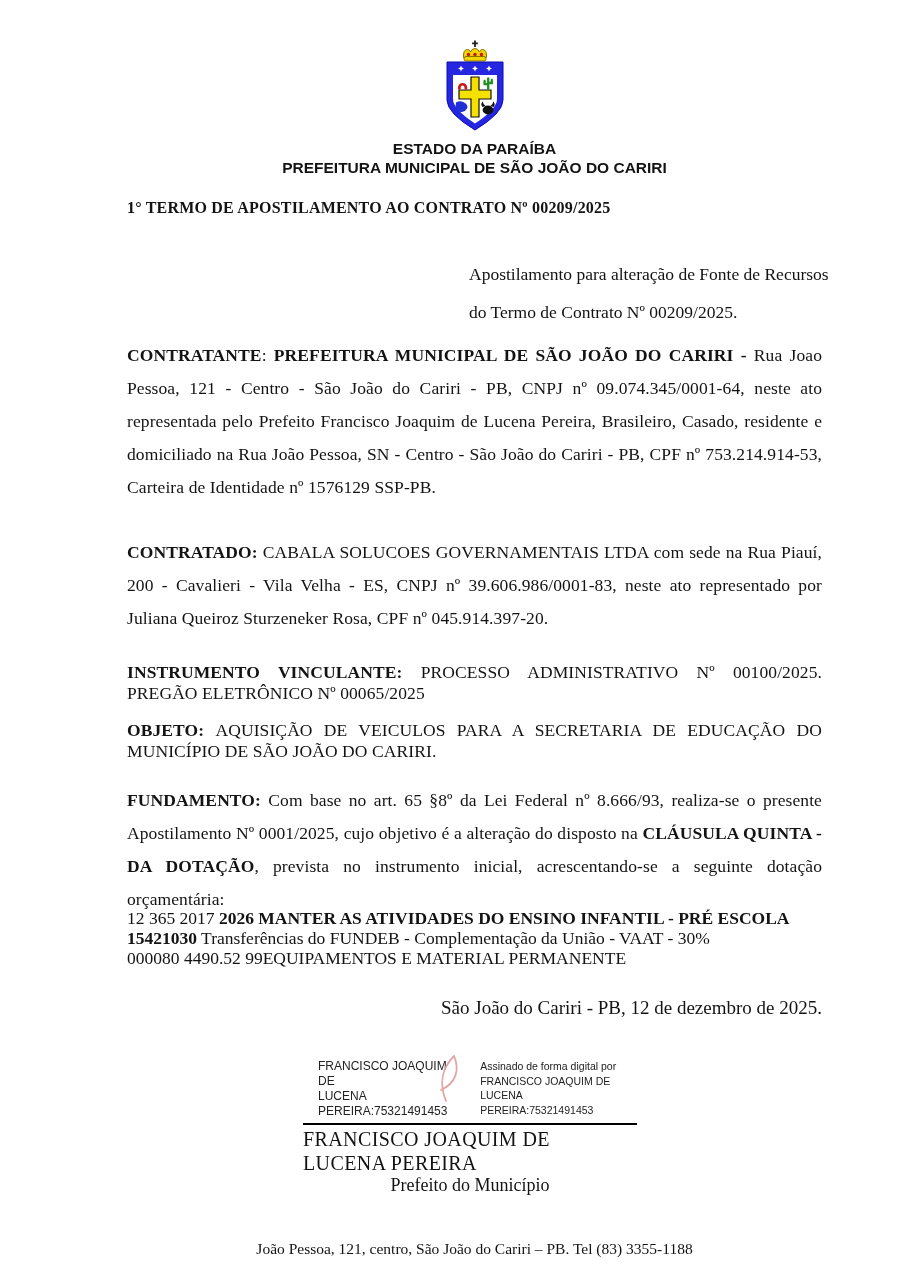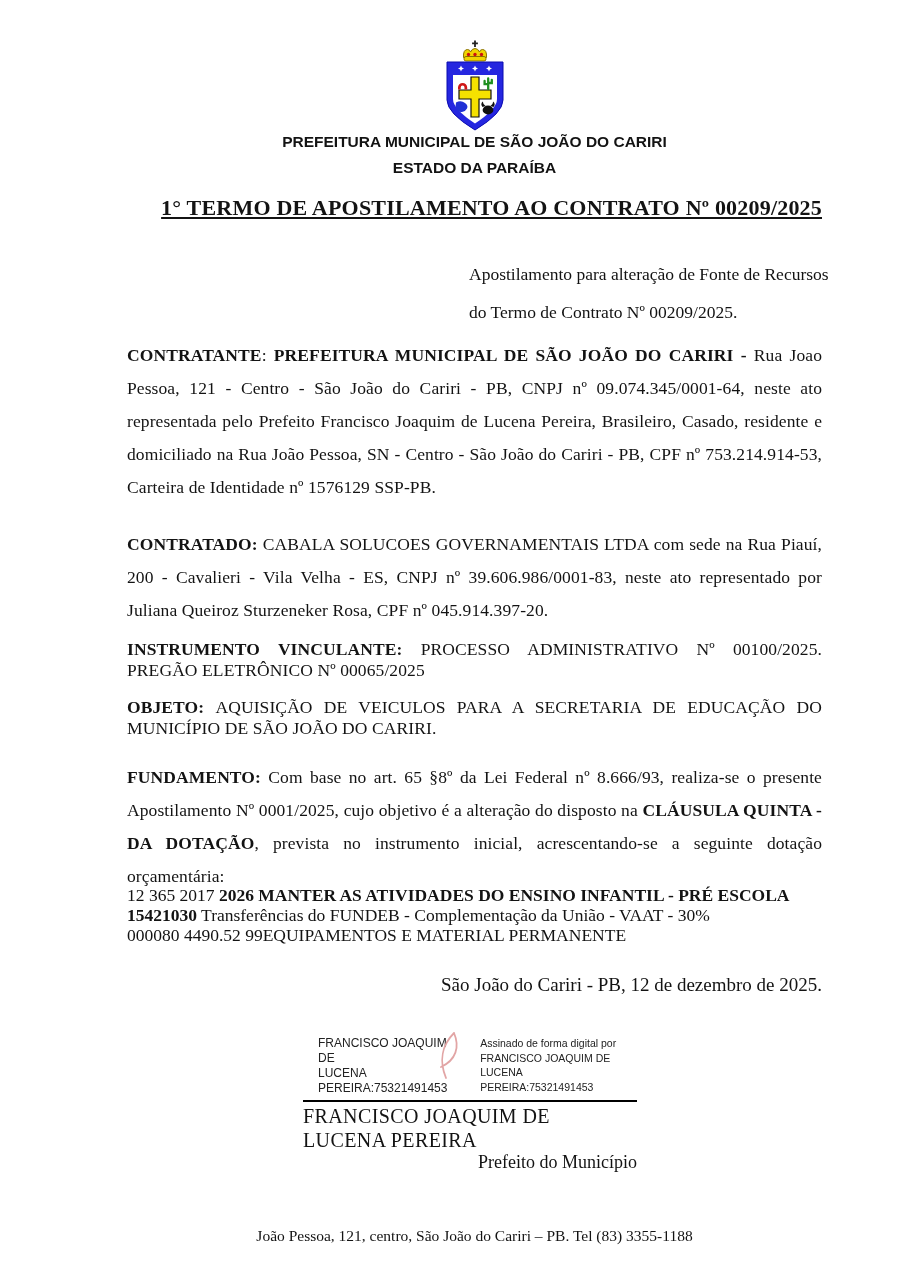--- a/index.html
+++ b/index.html
@@ -18,39 +18,39 @@
 
   
   .org{
     font-family:"Liberation Sans", sans-serif;
     font-weight:bold;font-size:15.5px;line-height:19px;
     text-align:center;
   }
   .org-first{margin-top:7px;}
   .doc-title{
     margin-top:20px;
-    font-weight:bold;font-size:22px;line-height:22px;
-    text-align:right;letter-spacing:.2px;text-decoration:underline;
+    font-weight:bold;font-size:16px;line-height:22px;
+    text-align:left;letter-spacing:.2px;
   }
 
   
   .summary{margin:36px 0 0 342px;font-size:17.5px;line-height:38px;}
   .summary div{white-space:nowrap;}
 
   
   .para{
     font-size:17.5px;line-height:33px;
     text-align:justify;text-justify:inter-word;
     margin:0;letter-spacing:.1px;
   }
   .para.tight{line-height:21px;}
   .b{font-weight:bold;}
   .p-contratante{margin-top:8px;}
-  .p-contratado{margin-top:24px;}
-  .p-instrumento{margin-top:12px;}
+  .p-contratado{margin-top:32px;}
+  .p-instrumento{margin-top:27px;}
   .p-objeto{margin-top:16px;}
   .p-fundamento{margin-top:22px;}
 
   .dotacao{margin-top:-8px;font-size:17.5px;line-height:20px;}
   .dotacao div{white-space:nowrap;}
   .closing{margin-top:17px;font-size:17.5px;line-height:22px;}
   .dateline{margin-top:29px;font-size:19px;line-height:22px;text-align:right;}
 
   
   .sig-block{margin-top:40px;margin-left:176px;width:334px;}
@@ -61,25 +61,25 @@
     font-size:12px;line-height:15px;color:#222;
   }
   .stamp-right{
     margin-left:28px;width:166px;
     font-family:Liberation Sans, sans-serif;
     font-size:10.5px;line-height:14.5px;color:#222;
   }
   .squiggle{position:absolute;left:130px;top:-6px;}
   .sig-line{border-top:2px solid #000;height:0;width:334px;}
   .sig-name{margin-top:2px;font-size:20px;line-height:24px;letter-spacing:.4px;}
-  .sig-role{font-size:18px;line-height:21px;text-align:right;}
+  .sig-role{font-size:18px;line-height:21px;text-align:center;}
 
   
   .footer{
-    position:absolute;left:127px;bottom:28px;width:695px;
+    position:absolute;left:127px;bottom:15px;width:695px;
     font-size:15.5px;text-align:center;
   }
 </style>
 </head>
 <body>
 
 <div class="page">
   <div class="content">
 
     <svg class="coat" viewBox="0 0 64 92" aria-hidden="true">
@@ -110,22 +110,22 @@
 
       <path d="M13,62.5 q5,-2.5 9,0.5 q3.5,2.5 2,5.5 q-1.5,3 -5,3.5 q-4,0.5 -5.5,-2.5 q-1.5,-3.5 -0.5,-7 z" fill="#2030d5"></path>
 
       <g fill="#101010">
         <ellipse cx="45" cy="70" rx="5.4" ry="4.4"></ellipse>
         <path d="M39.5,67 q-2.5,-3 0.3,-5.5 q0.2,3.2 2.8,4.4 z"></path>
         <path d="M50.5,67 q2.5,-3 -0.3,-5.5 q-0.2,3.2 -2.8,4.4 z"></path>
       </g>
     </svg>
 
+    <div class="org org-first">ESTADO DA PARAÍBA</div>
     <div class="org">PREFEITURA MUNICIPAL DE SÃO JOÃO DO CARIRI</div>
-    <div class="org org-first">ESTADO DA PARAÍBA</div>
     <div class="doc-title">1° TERMO DE APOSTILAMENTO AO CONTRATO Nº 00209/2025</div>
 
     <div class="summary">
       <div>Apostilamento para alteração de Fonte de Recursos</div>
       <div>do Termo de Contrato Nº 00209/2025.</div>
     </div>
 
     <p class="para p-contratante"><span class="b">CONTRATANTE</span><span>: </span><span class="b">PREFEITURA MUNICIPAL DE SÃO JOÃO DO CARIRI - </span><span>Rua Joao Pessoa, 121 - Centro - São João do Cariri - PB, CNPJ nº 09.074.345/0001-64, neste ato representada pelo Prefeito Francisco Joaquim de Lucena Pereira, Brasileiro, Casado, residente e domiciliado na Rua João Pessoa, SN - Centro - São João do Cariri - PB, CPF nº 753.214.914-53, Carteira de Identidade nº 1576129 SSP-PB.</span></p>
 
     <p class="para p-contratado"><span class="b">CONTRATADO: </span><span>CABALA SOLUCOES GOVERNAMENTAIS LTDA com sede na Rua Piauí, 200 - Cavalieri - Vila Velha - ES, CNPJ nº 39.606.986/0001-83, neste ato representado por Juliana Queiroz Sturzeneker Rosa, CPF nº 045.914.397-20.</span></p>

